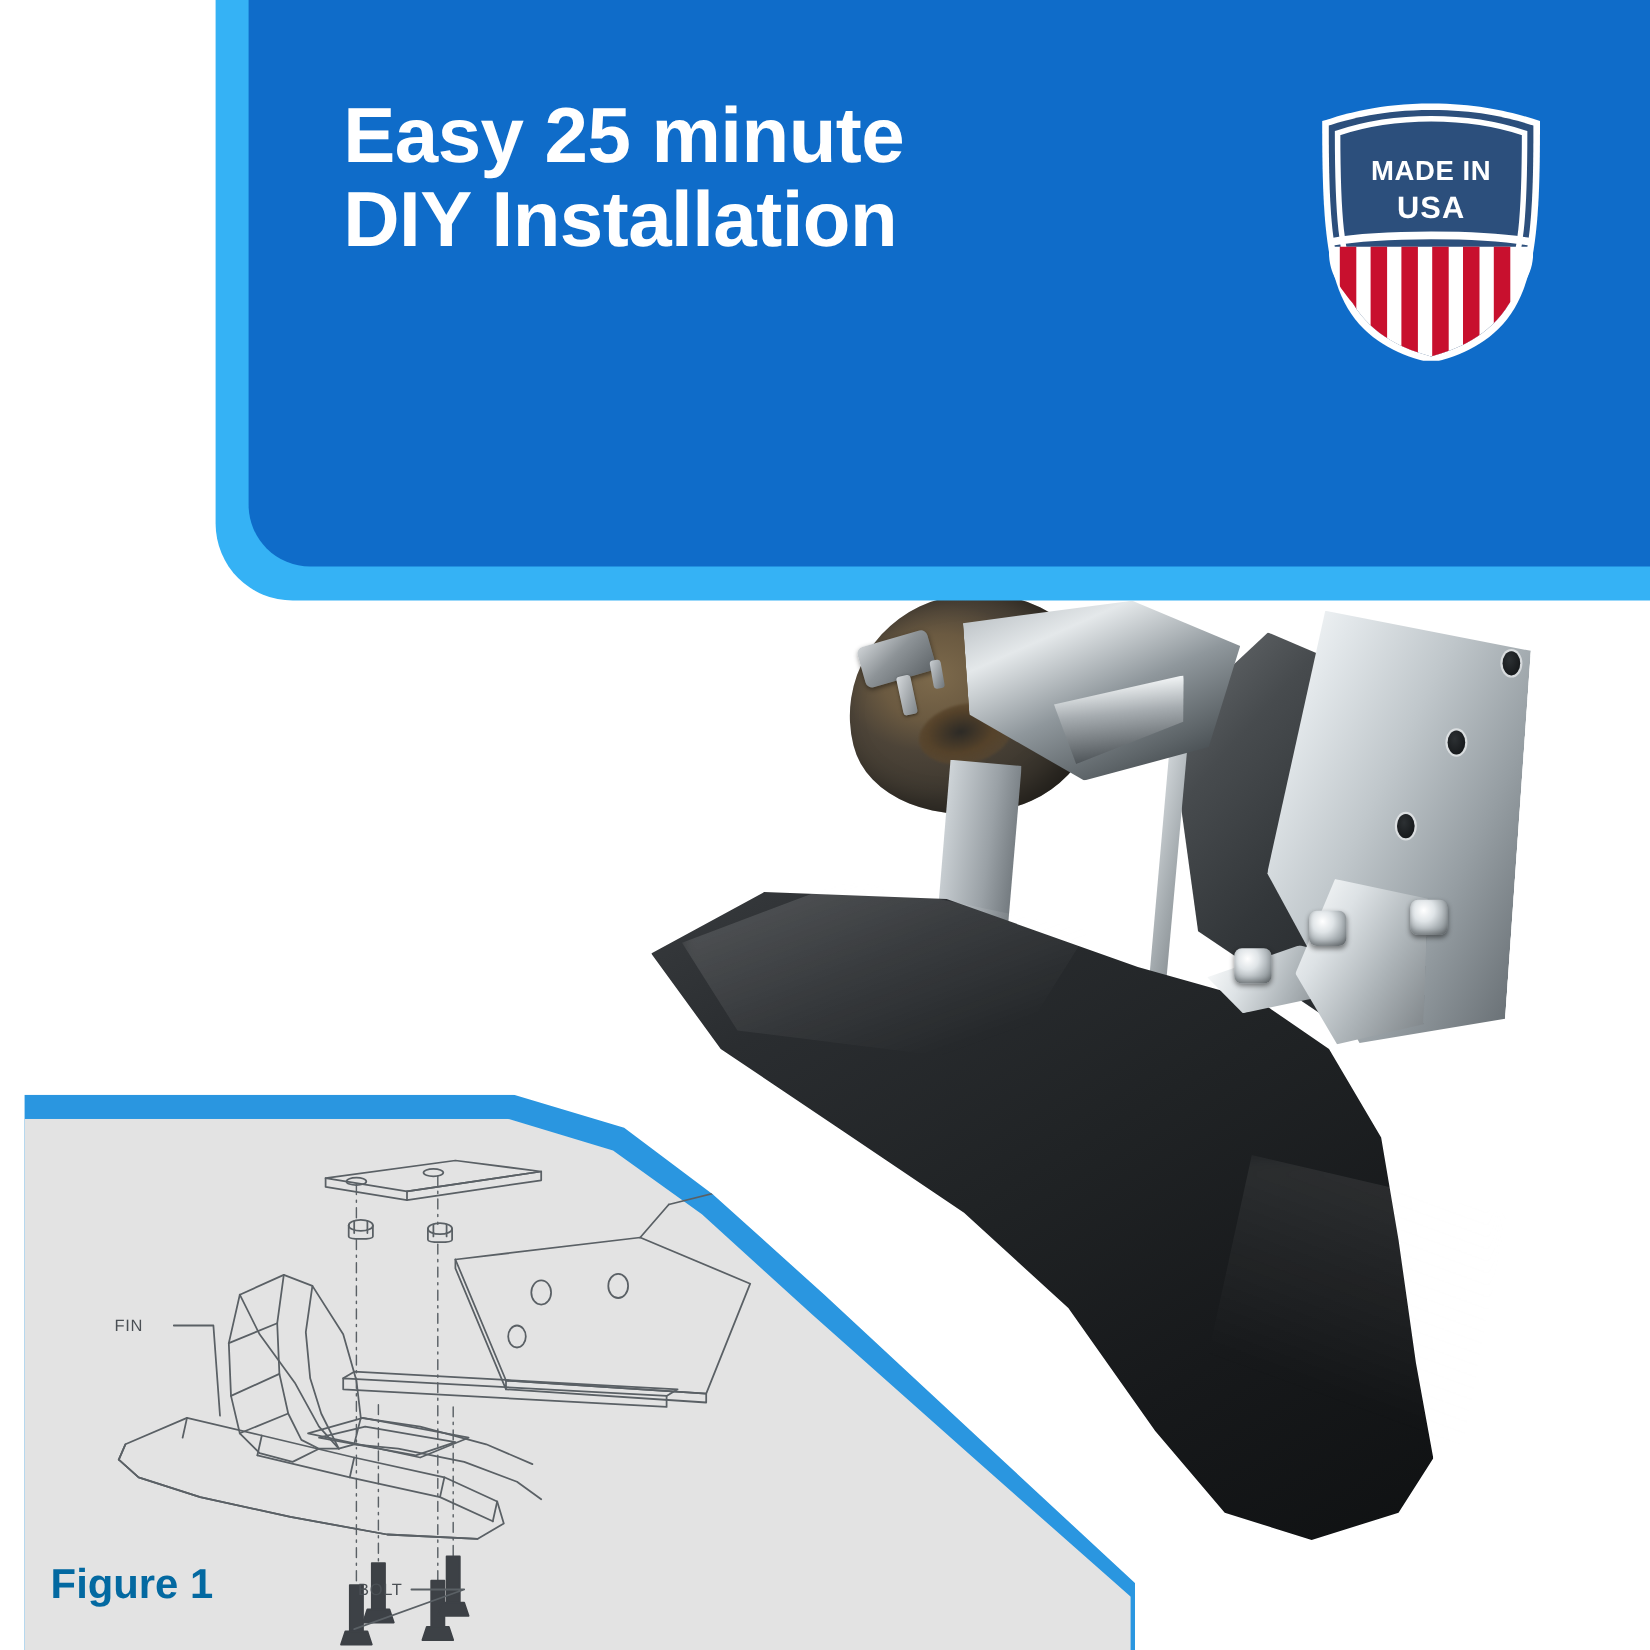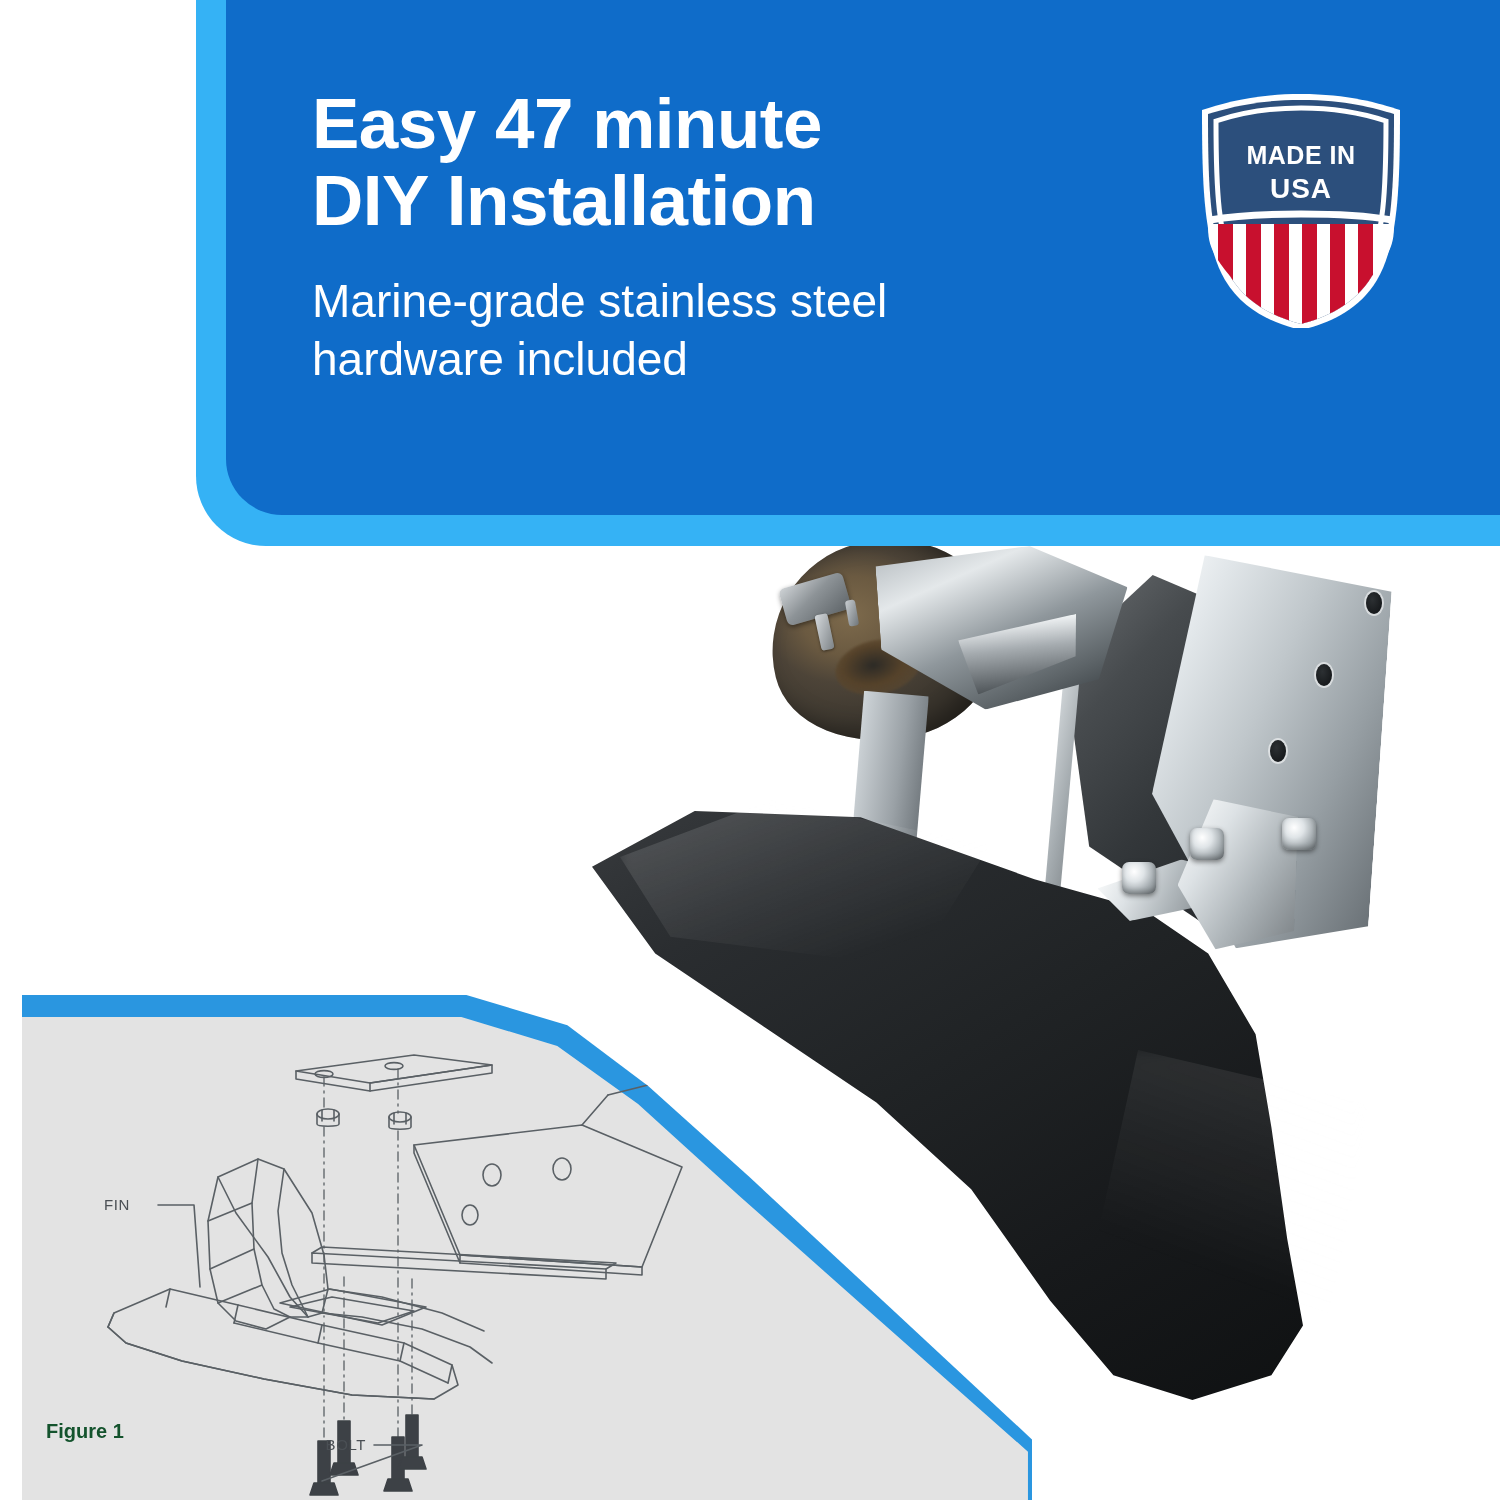--- a/index.html
+++ b/index.html
@@ -168,21 +168,21 @@
     clip-path:polygon(0% 0%, 44% 0%, 54% 6%, 62% 18%, 72% 36%, 86% 62%, 100% 88%, 100% 100%, 0% 100%);
     margin-left:22px;
   }
   .diagram-stroke{position:absolute;inset:0;background:#2a96e0;}
   .diagram-bg{
     position:absolute;left:0;top:22px;width:1010px;height:483px;background:#e3e3e3;
     clip-path:polygon(0% 0%, 43.5% 0%, 53% 6%, 61% 18%, 71% 37%, 85% 63%, 99.6% 90%, 99.6% 100%, 0% 100%);
   }
   .diagram-svg{position:absolute;left:0;top:22px;width:1010px;height:483px;}
   .fig-caption{
-    position:absolute;left:46px;top:1420px;font-size:20px;font-weight:bold;color:#14532d;
+    position:absolute;left:46px;top:1420px;font-size:38px;font-weight:bold;color:#0369a1;
   }
   .lbl{font-family:"Liberation Sans",sans-serif;font-size:15px;fill:#4a4f54;letter-spacing:.6px;}
 </style>
 </head>
 <body>
 
 <div id="stage">
 
   <div class="photo-layer">
     <div class="photo-bg"></div>
@@ -212,24 +212,22 @@
     <div class="bracket b2"></div>
     <div class="bolt bo1"></div>
     <div class="bolt bo2"></div>
     <div class="bolt bo3"></div>
   </div>
 
   <div class="banner-outer"></div>
   <div class="banner-inner"></div>
 
   <div class="banner-text">
-    <h1 class="headline">Easy 47 minute
+    <h1 class="headline">Easy 25 minute
 DIY Installation</h1>
-    <p class="subhead">Marine-grade stainless steel
-hardware included</p>
   </div>
 
   <div class="shield-wrap">
     <svg viewBox="0 0 210 236" xmlns="http://www.w3.org/2000/svg">
       <defs>
         <clipPath id="shieldClip">
           <path d="M105 8 C 150 8 178 16 198 22 C 198 96 196 150 176 184
                    C 158 214 128 226 105 232 C 82 226 52 214 34 184
                    C 14 150 12 96 12 22 C 32 16 60 8 105 8 Z"></path>
         </clipPath>

